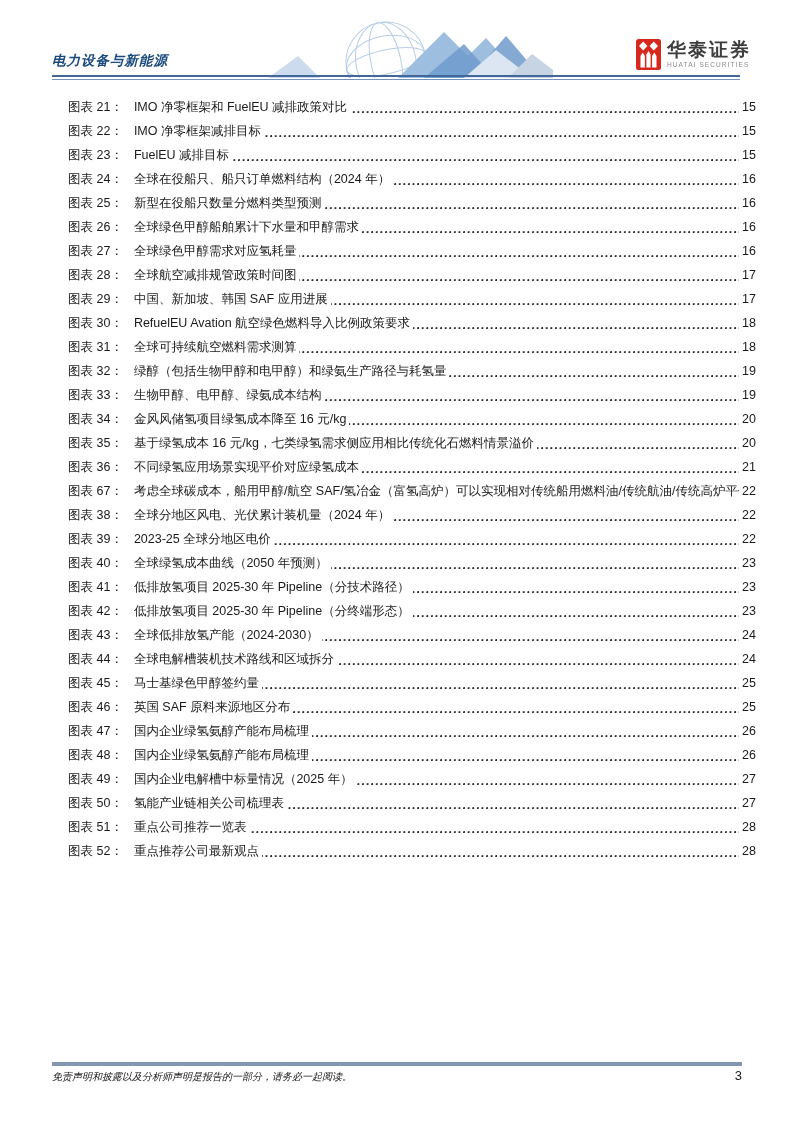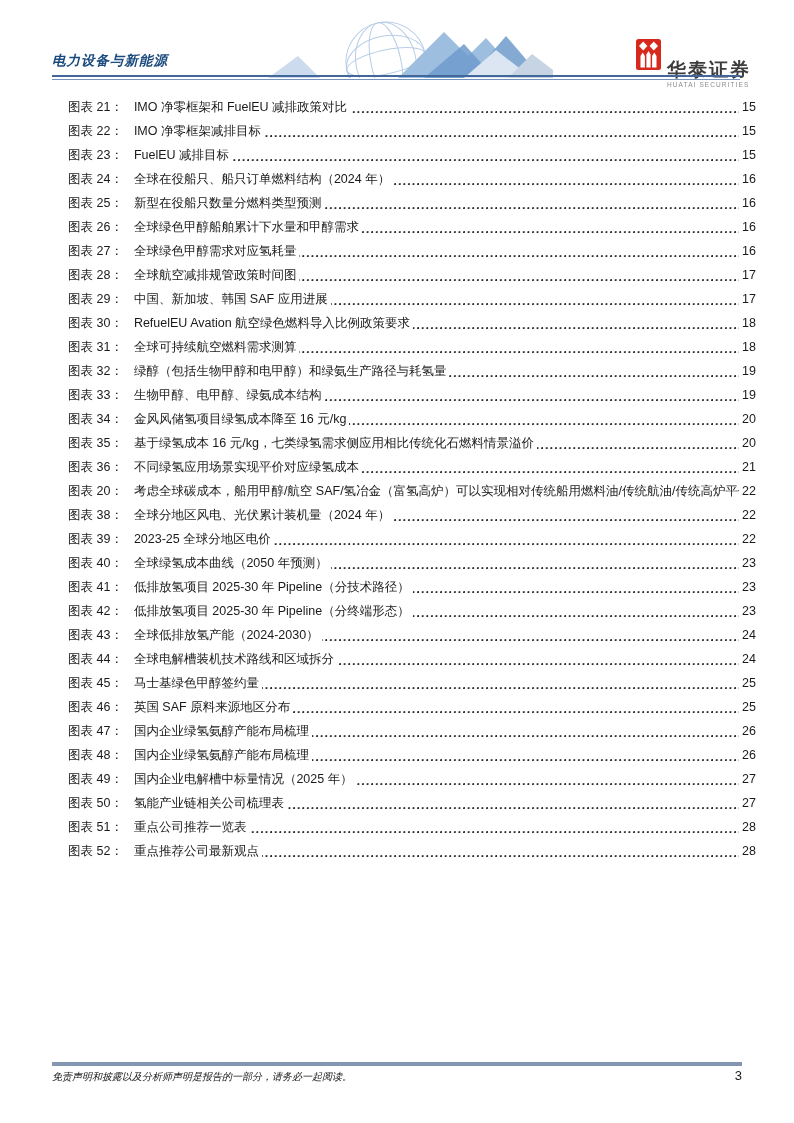--- a/index.html
+++ b/index.html
@@ -20,21 +20,21 @@
   .header-graphic { position:absolute; left:268px; top:20px; }
   .header-rule {
     position:absolute; left:52px; top:75px; width:688px; height:2px;
     border-top:2px solid #41679b; border-bottom:1px solid #7493ba;
   }
   .logo { position:absolute; left:636px; top:39px; display:flex; align-items:flex-start; }
   .logo-icon { width:25px; height:31px; margin-right:6px; }
   .logo-text { display:flex; flex-direction:column; }
   .logo-cn {
     font-size:19px; font-weight:bold; color:#3d3d3d;
-    letter-spacing:2px; line-height:22px; white-space:nowrap;margin-top:20px;
+    letter-spacing:2px; line-height:22px; white-space:nowrap;
   }
   .logo-en {
     font-size:6.5px; color:#8a8a8a; letter-spacing:1.1px;
     line-height:8px; white-space:nowrap;
   }
 
   
   .toc {
     position:absolute; left:68px; top:95px; width:688px;
     font-size:12.5px; line-height:24px;
@@ -184,21 +184,21 @@
       <span class="entry-text"><span class="toc-label">图表 35：</span><span class="toc-title">基于绿氢成本 16 元/kg，七类绿氢需求侧应用相比传统化石燃料情景溢价</span></span>
       <span class="toc-page">20</span>
     </div>
 
     <div class="toc-row">
       <span class="entry-text"><span class="toc-label">图表 36：</span><span class="toc-title">不同绿氢应用场景实现平价对应绿氢成本</span></span>
       <span class="toc-page">21</span>
     </div>
 
     <div class="toc-row">
-      <span class="entry-text"><span class="toc-label">图表 20：</span><span class="toc-title">考虑全球碳成本，船用甲醇/航空 SAF/氢冶金（富氢高炉）可以实现相对传统船用燃料油/传统航油/传统高炉平价</span></span>
+      <span class="entry-text"><span class="toc-label">图表 67：</span><span class="toc-title">考虑全球碳成本，船用甲醇/航空 SAF/氢冶金（富氢高炉）可以实现相对传统船用燃料油/传统航油/传统高炉平价</span></span>
       <span class="toc-page">22</span>
     </div>
 
     <div class="toc-row">
       <span class="entry-text"><span class="toc-label">图表 38：</span><span class="toc-title">全球分地区风电、光伏累计装机量（2024 年）</span></span>
       <span class="toc-page">22</span>
     </div>
 
     <div class="toc-row">
       <span class="entry-text"><span class="toc-label">图表 39：</span><span class="toc-title">2023-25 全球分地区电价</span></span>

